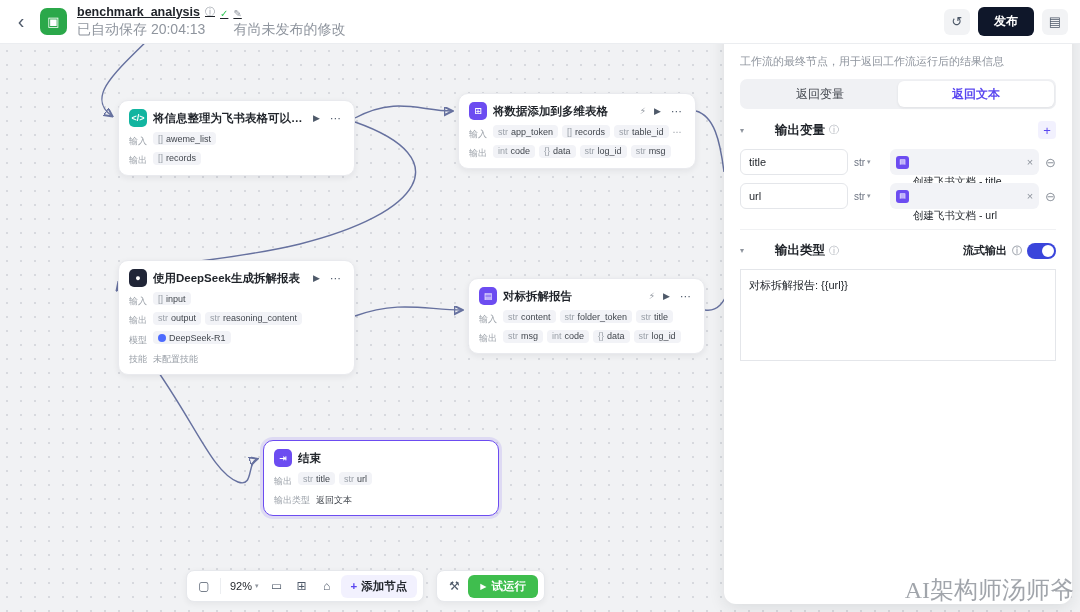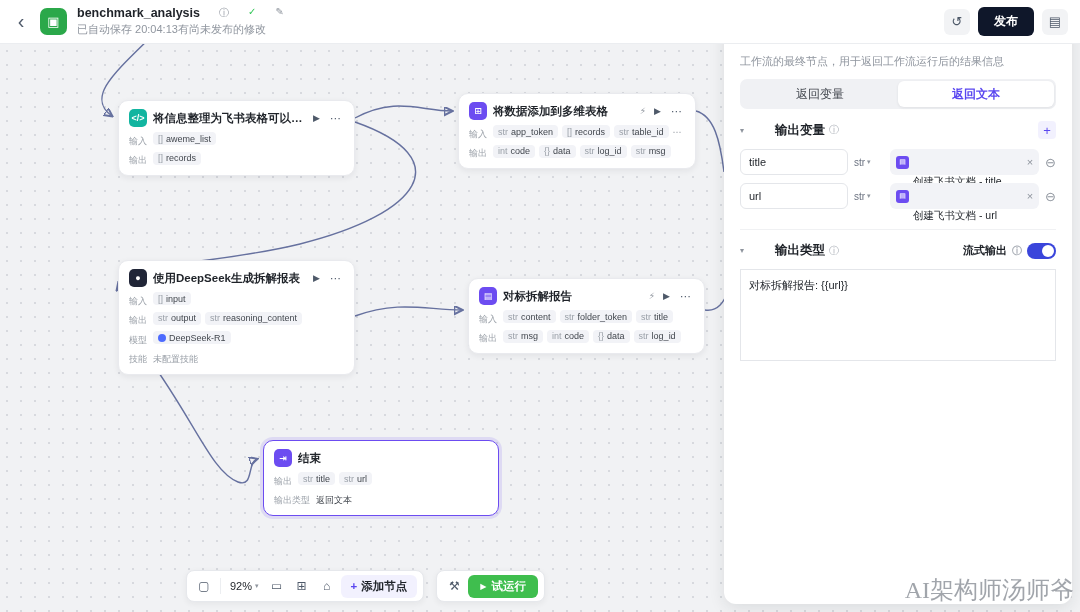--- a/index.html
+++ b/index.html
@@ -7,25 +7,25 @@
     font-family:"Liberation Sans","DejaVu Sans",sans-serif; color:#1f2329; }
   .app { position:relative; width:1080px; height:612px; background:#f1f2f4; }
 
   
   .topbar { position:absolute; top:0; left:0; right:0; height:44px; background:#fff;
     border-bottom:1px solid #ebedf0; display:flex; align-items:center; padding:0 12px; gap:10px; z-index:20; }
   .back { font-size:20px; color:#4e5969; width:18px; text-align:center; cursor:pointer; }
   .logo { width:27px; height:27px; border-radius:7px; background:#2ba84a; color:#fff;
     display:flex; align-items:center; justify-content:center; font-size:13px; }
   .title-col { display:flex; flex-direction:column; gap:2px; }
-  .title-row { display:flex; align-items:flex-start; gap:19px; }
+  .title-row { display:flex; align-items:flex-end; gap:5px;text-decoration:underline; }
   .wf-title { font-size:12.5px; font-weight:700; color:#1f2329; }
   .mini-ic { font-size:10px; color:#8f959e; }
   .mini-ic.green { color:#34c759; }
-  .sub-row { display:flex; gap:0; font-size:11px; color:#8f959e; }
+  .sub-row { display:flex; gap:28px; font-size:14px; color:#8f959e; }
   .tb-right { margin-left:auto; display:flex; align-items:center; gap:8px; }
   .icon-btn { width:26px; height:26px; border-radius:6px; background:#f2f3f5; color:#4e5969;
     display:flex; align-items:center; justify-content:center; font-size:13px; cursor:pointer; }
   .publish-btn { background:#0f172a; color:#fff; font-size:12px; font-weight:600;
     padding:6px 16px; border-radius:6px; cursor:pointer; }
 
   
   .canvas { position:absolute; top:44px; left:0; right:0; bottom:0; background:#f1f2f4;
     background-image:radial-gradient(circle,#d7d9de 1px,transparent 1.2px); background-size:14px 14px; overflow:hidden; }
   .edges { position:absolute; inset:0; width:100%; height:100%; z-index:1; }

